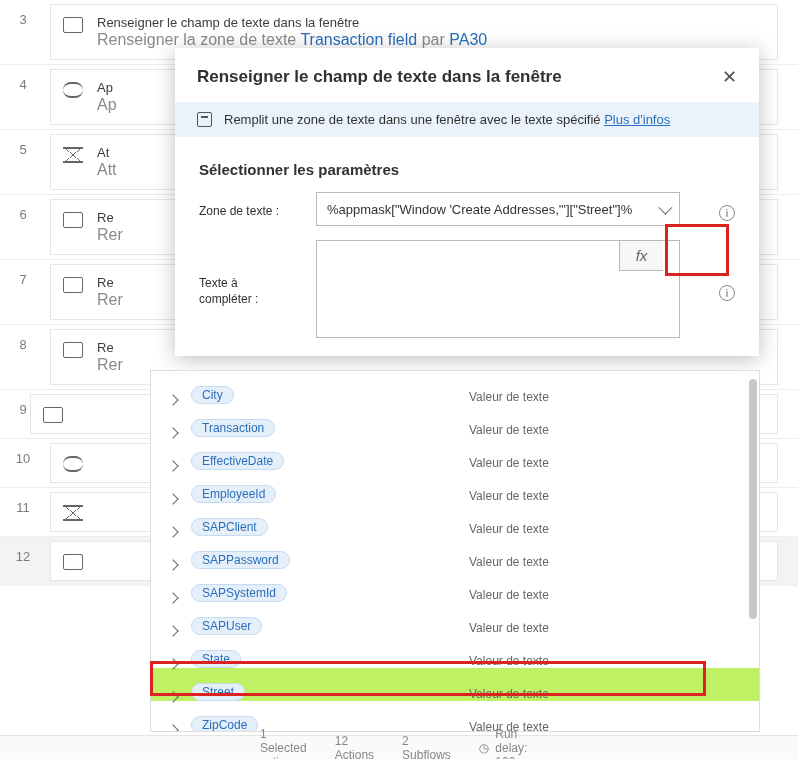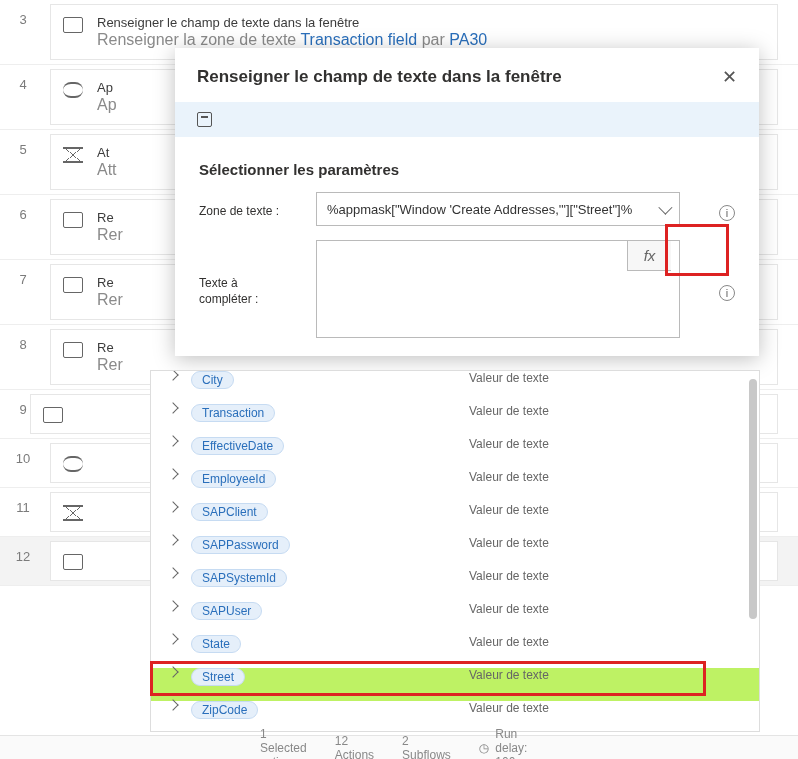--- a/index.html
+++ b/index.html
@@ -33,29 +33,29 @@
   .info-icon::before{content:""; position:absolute; left:3px; top:3px; right:3px; height:1.5px; background:#555;}
   .info-bar a { color:#2a6fbb; text-decoration:underline; }
   .params { padding:16px 24px 4px;margin-top:8px; }
   .params h3 { font-size:15px; font-weight:600; color:#323130; margin-bottom:14px;}
   .param-row { display:flex; align-items:center; margin-bottom:14px;gap:31px; }
   .param-label { width:86px; font-size:12px; color:#323130; line-height:1.3; padding-top:6px;}
   .param-field { flex:1; position:relative; }
   .select-box { border:1px solid #bababa; height:34px; display:flex; align-items:center; padding:0 10px; background:#fff; justify-content:space-between;}
   .chev { width:10px;height:10px; border-right:1.5px solid #666; border-bottom:1.5px solid #666; transform:rotate(45deg) translateY(-2px);}
   .textarea { border:1px solid #bababa; height:98px; background:#fff; position:relative;}
-  .fx-btn { position:absolute; top:0; right:8px; width:44px; height:30px; border-left:1px solid #bababa; border-bottom:1px solid #bababa; display:flex; align-items:center; justify-content:center; font-style:italic; color:#666; font-size:15px; background:#f7f7f7;}
+  .fx-btn { position:absolute; top:0; right:16px; width:44px; height:30px; border-left:1px solid #bababa; border-bottom:1px solid #bababa; display:flex; align-items:center; justify-content:center; font-style:italic; color:#666; font-size:15px; background:#f7f7f7;}
   .hl-red { position:absolute; border:3px solid #d22; pointer-events:none; }
   .hl-fx { left:665px; top:224px; width:64px; height:52px; }
   .info-circle { width:16px; height:16px; border:1px solid #888; border-radius:50%; margin-left:8px; display:flex;align-items:center;justify-content:center; font-size:11px; color:#666; flex-shrink:0; margin-top:8px;}
 
   
   .var-panel { position:absolute; left:150px; top:370px; width:610px; background:#fff; border:1px solid #ddd; max-height:370px; }
   .var-scroll { overflow:hidden; height:360px; position:relative;}
-  .var-row { display:flex; align-items:flex-start; height:33px; padding:0 30px 0 18px; }
+  .var-row { display:flex; align-items:flex-end; height:33px; padding:0 30px 0 18px; }
   .var-row:hover, .var-row.sel { background:#bef264; }
   .var-row .chev-r { width:8px;height:8px;border-right:1.5px solid #666;border-bottom:1.5px solid #666; transform:rotate(-45deg); margin-right:14px;}
   .pill { background:#e5effa; color:#2a6fbb; border:1px solid #c6dbf2; border-radius:11px; padding:1px 10px; font-size:12px; }
   .var-type { margin-left:auto; color:#666; font-size:12px; min-width:260px;}
   .hl-street { left:150px; top:661px; width:556px; height:35px; }
   .vscroll { position:absolute; right:2px; top:8px; width:8px; bottom:80px; background:transparent;}
   .vscroll::before{content:"";position:absolute;left:0;right:0;top:0;height:240px;background:#c8c8c8;border-radius:4px;}
 
   .status { position:absolute; left:0; right:0; bottom:0; height:24px; border-top:1px solid #e4e4e4; background:#fafafa; display:flex; align-items:center; padding:0 260px; gap:28px; color:#888; font-size:12px; }
   .status span{display:flex;align-items:center;gap:6px;}
@@ -155,20 +155,21 @@
   </div>
 </div>
 
 <div class="dialog">
   <div class="dlg-head">
     <h2>Renseigner le champ de texte dans la fenêtre</h2>
     <span class="close">✕</span>
   </div>
   <div class="info-bar">
     <div class="info-icon"></div>
+    <div><span>Remplit une zone de texte dans une fenêtre avec le texte spécifié </span><a href="#">Plus d'infos</a></div>
   </div>
   <div class="params">
     <h3>Sélectionner les paramètres</h3>
     <div class="param-row">
       <div class="param-label">Zone de texte :</div>
       <div class="param-field">
         <div class="select-box">
           <span>%appmask["Window 'Create Addresses,'"]["Street"]%</span>
           <span class="chev"></span>
         </div>

